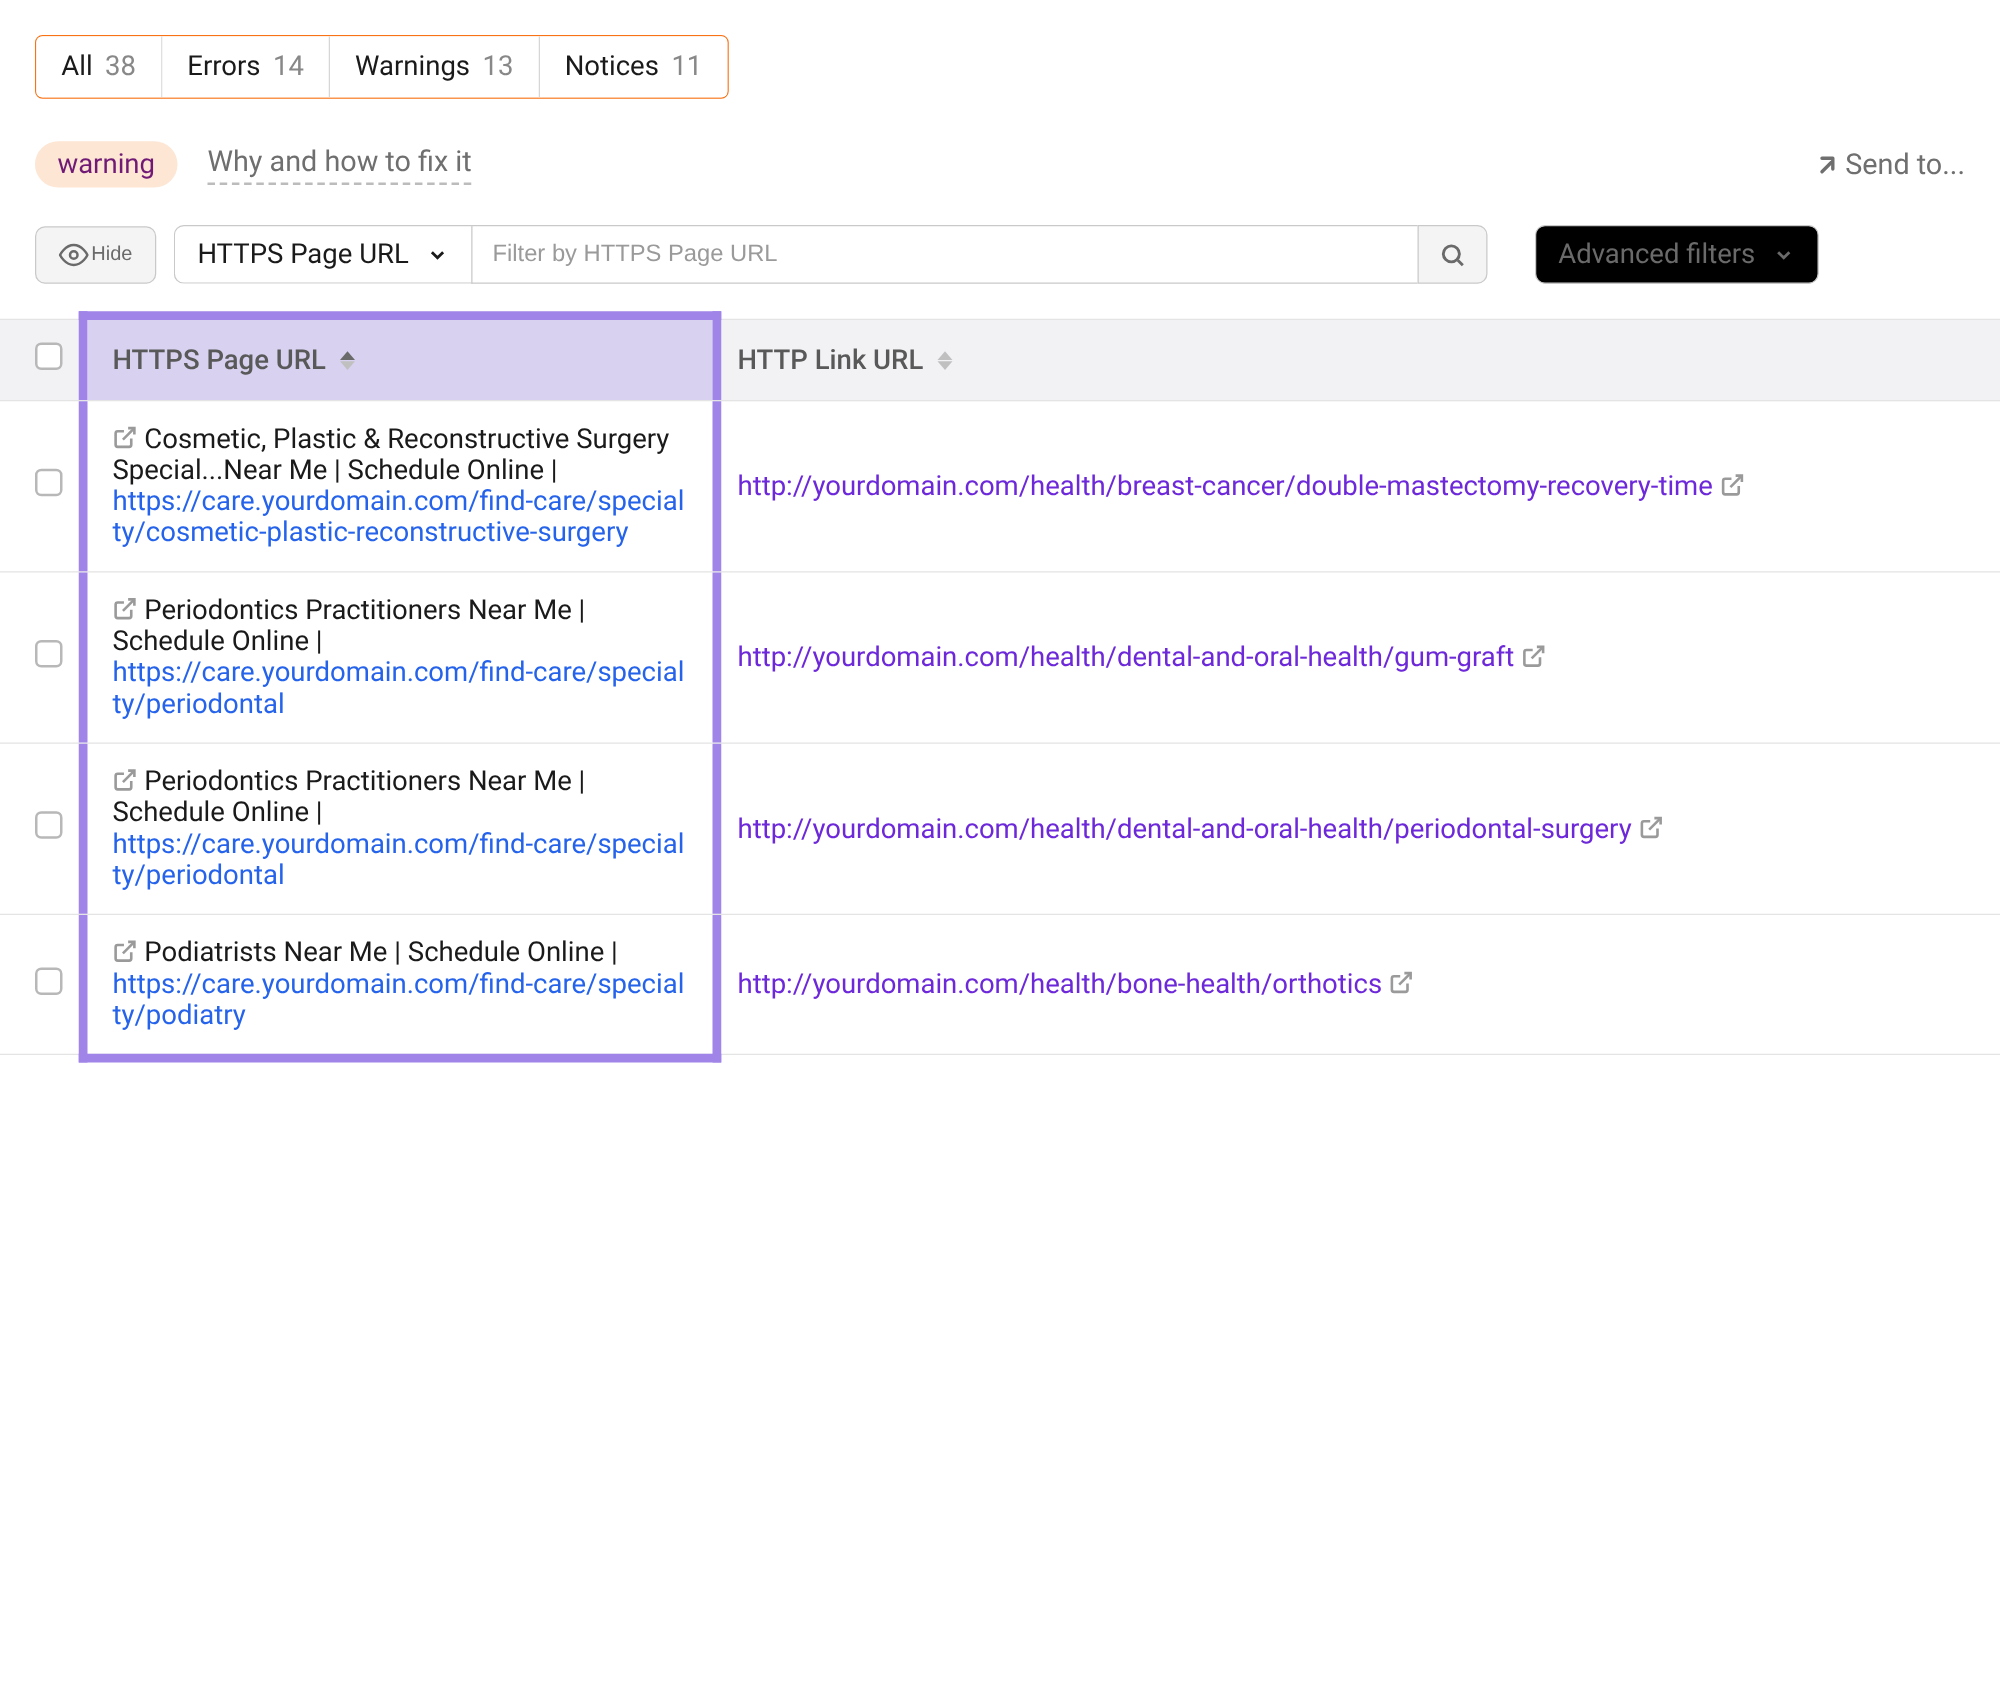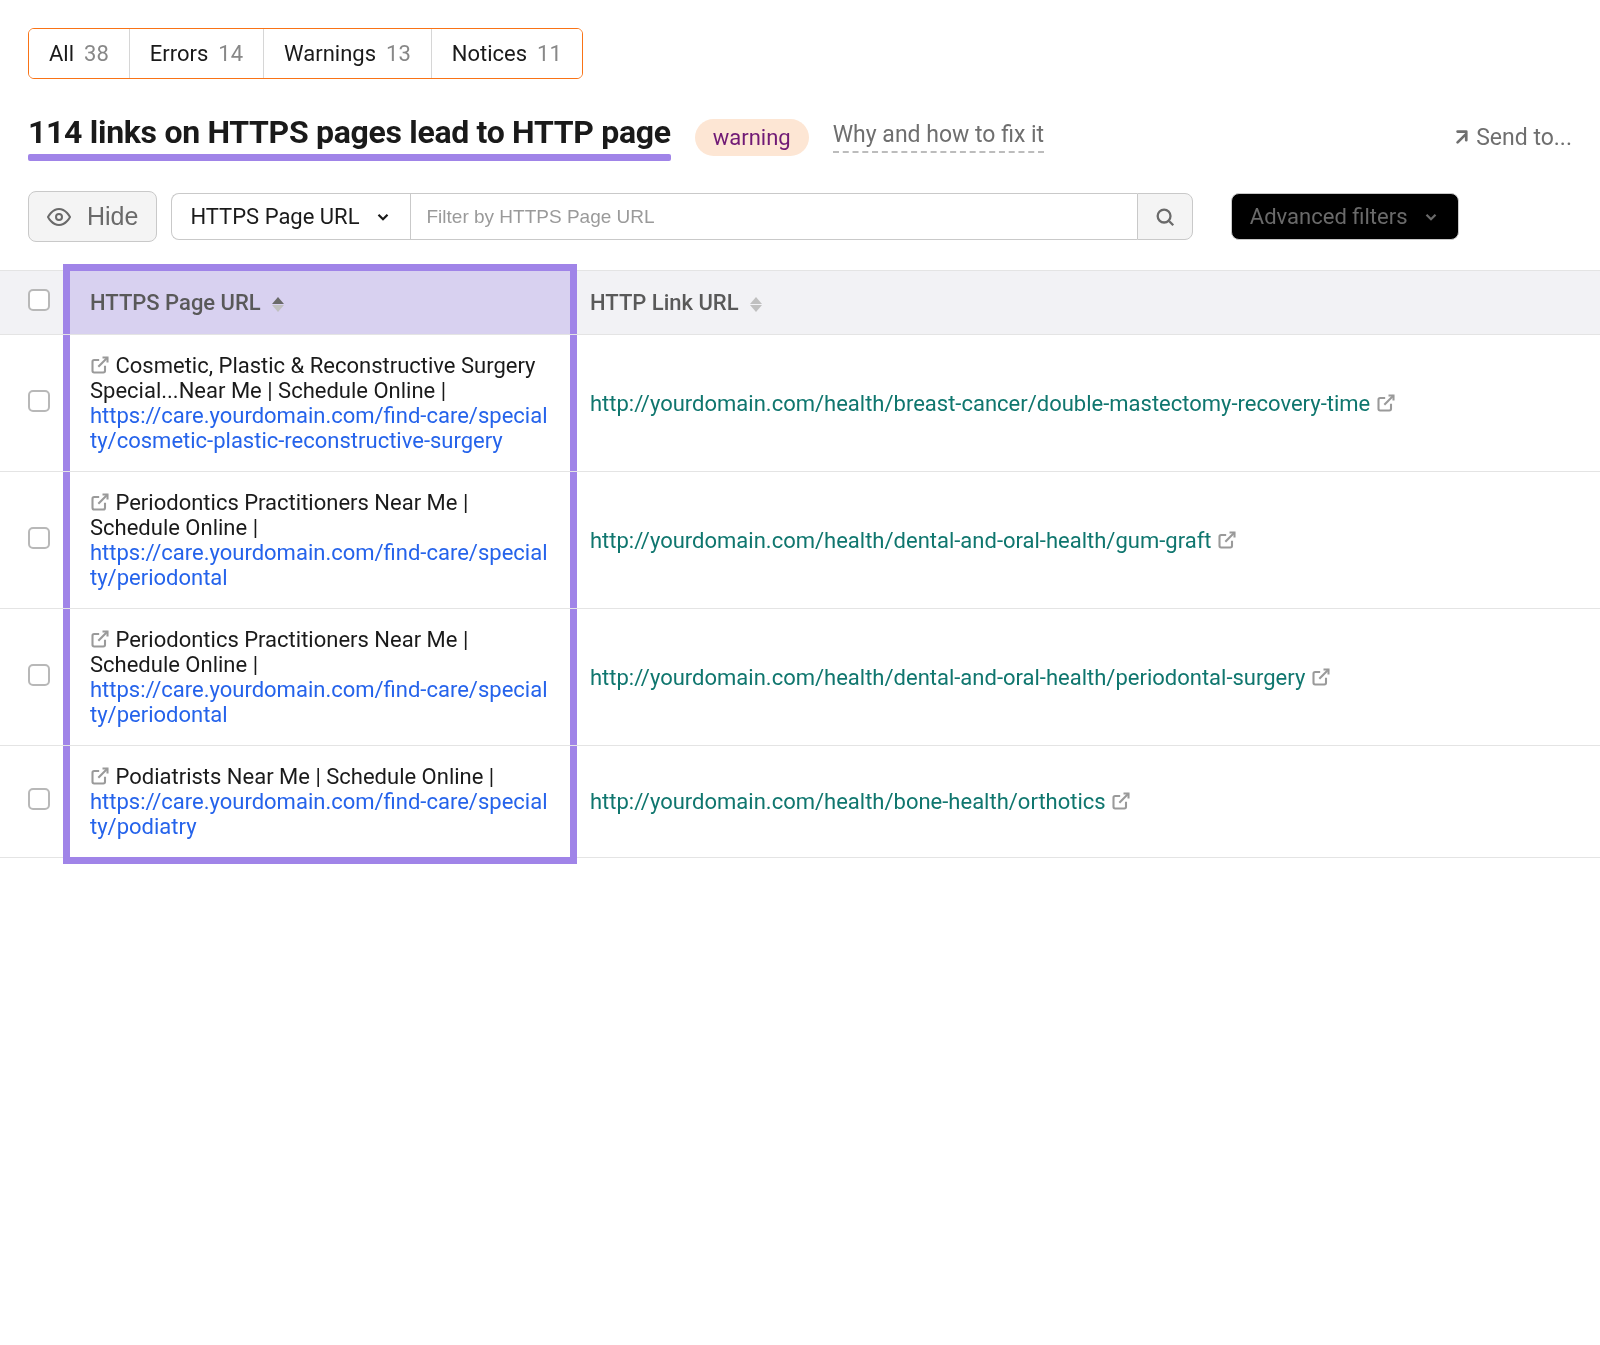--- a/index.html
+++ b/index.html
@@ -81,27 +81,27 @@
   }
   .controls-row {
     display: flex;
     align-items: center;
     gap: 14px;
     margin-bottom: 28px;
   }
   .btn {
     display: inline-flex;
     align-items: center;
-    gap: 16px;
+    gap: 2px;
     border: 1.5px solid #c9c9c9;
     border-radius: 8px;
     padding: 10px 18px;
     background: #f4f4f4;
     color: #6a6a6a;
-    font-size: 25px;
+    font-size: 16px;
     cursor: pointer;
   }
   .dropdown {
     display: inline-flex;
     align-items: center;
     gap: 14px;
     border: 1.5px solid #c9c9c9;
     border-radius: 8px 0 0 8px;
     padding: 10px 18px;
     background: #fff;
@@ -207,21 +207,21 @@
     background: #fff;
   }
   td { padding: 18px 20px; }
   .page-title-txt { color: #1a1a1a; }
   .page-url-link {
     color: #2563eb;
     text-decoration: none;
     word-break: break-all;
   }
   .http-url {
-    color: #0f766e;
+    color: #6d28d9;
     word-break: break-all;
     margin-top: 22px;
   }
   .ext-icon {
     width: 20px; height: 20px;
     display: inline-block;
     vertical-align: -2px;
     color: #9a9a9a;
   }
   .sort-arrows {
@@ -256,24 +256,20 @@
     <span class="tab-count">13</span>
   </div>
   <div class="tab">
     <span class="tab-label">Notices</span>
     <span class="tab-count">11</span>
   </div>
 </div>
 
 
 <div class="heading-row">
-  <div class="heading-block">
-    <h1>114 links on HTTPS pages lead to HTTP page</h1>
-    <div class="heading-underline"></div>
-  </div>
   <span class="warning-badge">warning</span>
   <span class="fix-link">Why and how to fix it</span>
   <span class="send-to">
     <svg width="26" height="26" viewBox="0 0 24 24" fill="none" stroke="#6f6f6f" stroke-width="2.5" stroke-linecap="round" stroke-linejoin="round">
         <path d="M7 17l7-7"></path>
         <path d="M7 7h8v8"></path>
       </svg>
     <span>Send to...</span>
   </span>
 </div>

